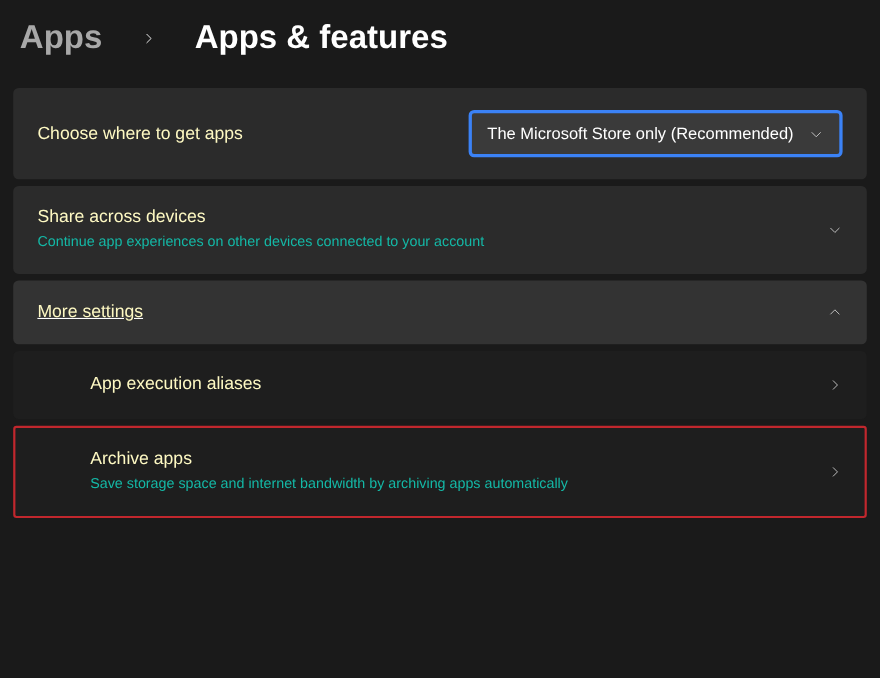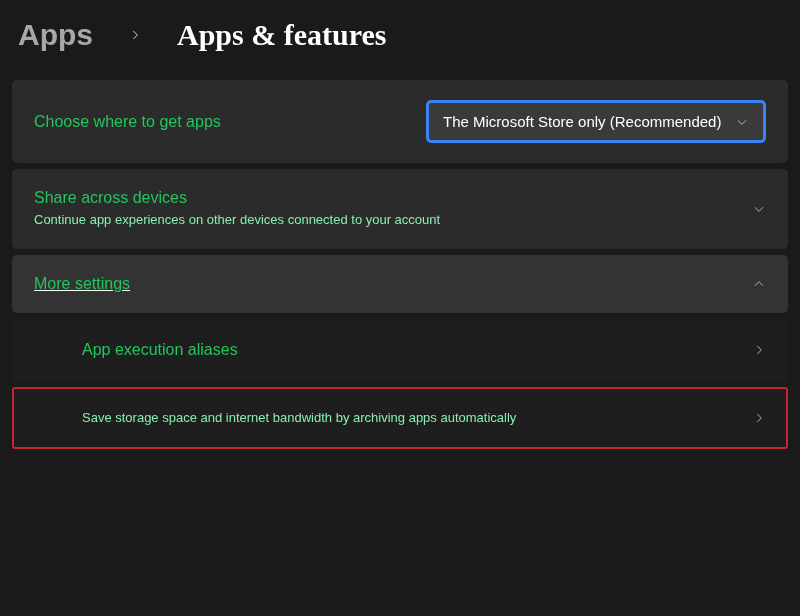--- a/index.html
+++ b/index.html
@@ -28,21 +28,20 @@
     }
     .breadcrumb-sep {
       font-size: 20px;
       color: #a8a8a8;
       font-weight: 400;
     }
     .breadcrumb-current {
       font-size: 30px;
       font-weight: 600;
       color: #ffffff;
-      font-family: Liberation Serif, serif;
     }
     .panel-list {
       padding: 0 12px;
       display: flex;
       flex-direction: column;
       gap: 6px;
     }
     .panel {
       background: #2b2b2b;
       border-radius: 5px;
@@ -57,25 +56,25 @@
       text-decoration: underline;
     }
     .panel-texts {
       display: flex;
       flex-direction: column;
       gap: 4px;
       flex: 1;
     }
     .panel-title {
       font-size: 16px;
-      color: #22c55e;
+      color: #fef9c3;
     }
     .panel-desc {
       font-size: 13px;
-      color: #86efac;
+      color: #14b8a6;
       line-height: 1.4;
     }
     .dropdown {
       background: #3a3a3a;
       border: 3px solid #3b82f6;
       border-radius: 5px;
       padding: 10px 14px;
       display: flex;
       align-items: center;
       gap: 12px;
@@ -181,20 +180,21 @@
     </div>
     <span class="chevron chevron-right">
       <svg viewBox="0 0 24 24">
           <polyline points="9 5 16 12 9 19"></polyline>
         </svg>
     </span>
   </div>
 
   <div class="sub-panel highlighted">
     <div class="panel-texts">
+      <div class="panel-title">Archive apps</div>
       <div class="panel-desc">Save storage space and internet bandwidth by archiving apps automatically</div>
     </div>
     <span class="chevron chevron-right">
       <svg viewBox="0 0 24 24">
           <polyline points="9 5 16 12 9 19"></polyline>
         </svg>
     </span>
   </div>
 
 </div>

